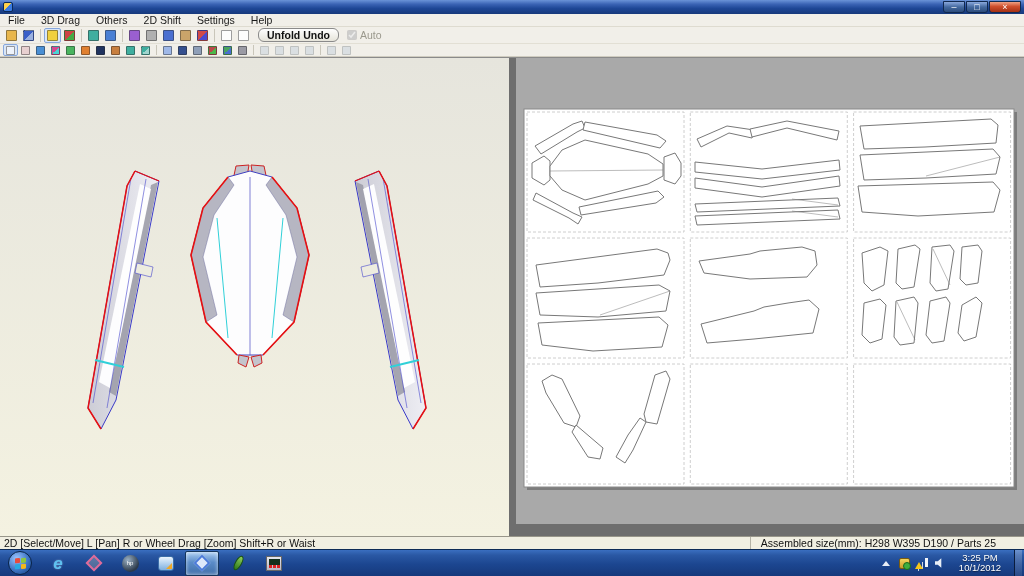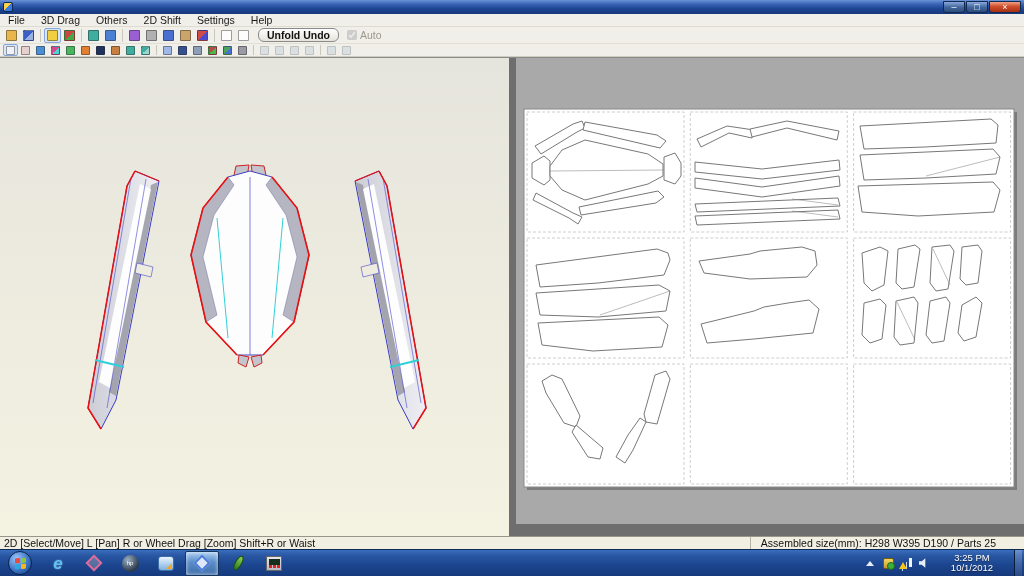--- a/index.html
+++ b/index.html
@@ -71,21 +71,21 @@
     color:#fff;font-size:6px;display:flex;align-items:center;justify-content:center;}
   .hp-globe-icon::before{content:"hp";}
   .photo-viewer-icon{width:16px;height:15px;border-radius:3px;background:linear-gradient(#eaf4fd,#7fb0e0);border:1px solid #3c6ea8;position:relative;}
   .photo-viewer-icon::after{content:"";position:absolute;right:1px;bottom:1px;width:0;height:0;border-left:6px solid transparent;border-bottom:6px solid #f0a828;}
   .pepakura-designer-icon{width:12px;height:12px;border:2px solid #4a7ad8;transform:rotate(45deg);background:#dce8fa;}
   .fern-plant-icon{width:7px;height:16px;border-radius:50%;background:linear-gradient(#8ed05a,#2f7a1a);transform:rotate(30deg);border:1px solid #1d5510;}
   .instrument-device-icon{width:16px;height:15px;background:linear-gradient(#e8e8ee,#b8b8c4);border:1px solid #666;position:relative;}
   .instrument-device-icon::before{content:"";position:absolute;left:2px;top:2px;width:11px;height:6px;background:#14301c;}
   .instrument-device-icon::after{content:"";position:absolute;left:2px;bottom:2px;width:3px;height:3px;background:#d22;box-shadow:4px 0 0 #d22,8px 0 0 #d22;}
 
-  .tray{margin-left:auto;display:flex;align-items:center;gap:16px;padding-right:2px;}
+  .tray{margin-left:auto;display:flex;align-items:center;gap:8px;padding-right:2px;}
   .tray-icon{width:12px;height:12px;display:flex;align-items:center;justify-content:center;flex:none;}
   .show-hidden-icons-arrow{width:0;height:0;border-left:4px solid transparent;border-right:4px solid transparent;border-bottom:5px solid #e8eef6;}
   .security-shield-icon{width:11px;height:11px;border-radius:2px;background:linear-gradient(#f4d860,#c89a28);border:1px solid #7a5c10;position:relative;}
   .security-shield-icon::after{content:"";position:absolute;right:-2px;bottom:-2px;width:6px;height:6px;border-radius:50%;background:#3fae3f;border:1px solid #1a6a1a;}
   .network-warning-icon{position:relative;width:13px;height:12px;}
   .network-warning-icon::before{content:"";position:absolute;right:0;bottom:2px;width:3px;height:9px;background:#f2f5fa;
     box-shadow:-4px 3px 0 -1px #cfd8e4,-8px 5px 0 -1px #cfd8e4;}
   .network-warning-icon::after{content:"";position:absolute;left:-1px;bottom:0;width:0;height:0;
     border-left:4px solid transparent;border-right:4px solid transparent;border-bottom:7px solid #f5c518;}
   .volume-icon{width:11px;height:11px;background:#e8eef6;clip-path:polygon(0 35%,30% 35%,62% 6%,62% 94%,30% 65%,0 65%);}

